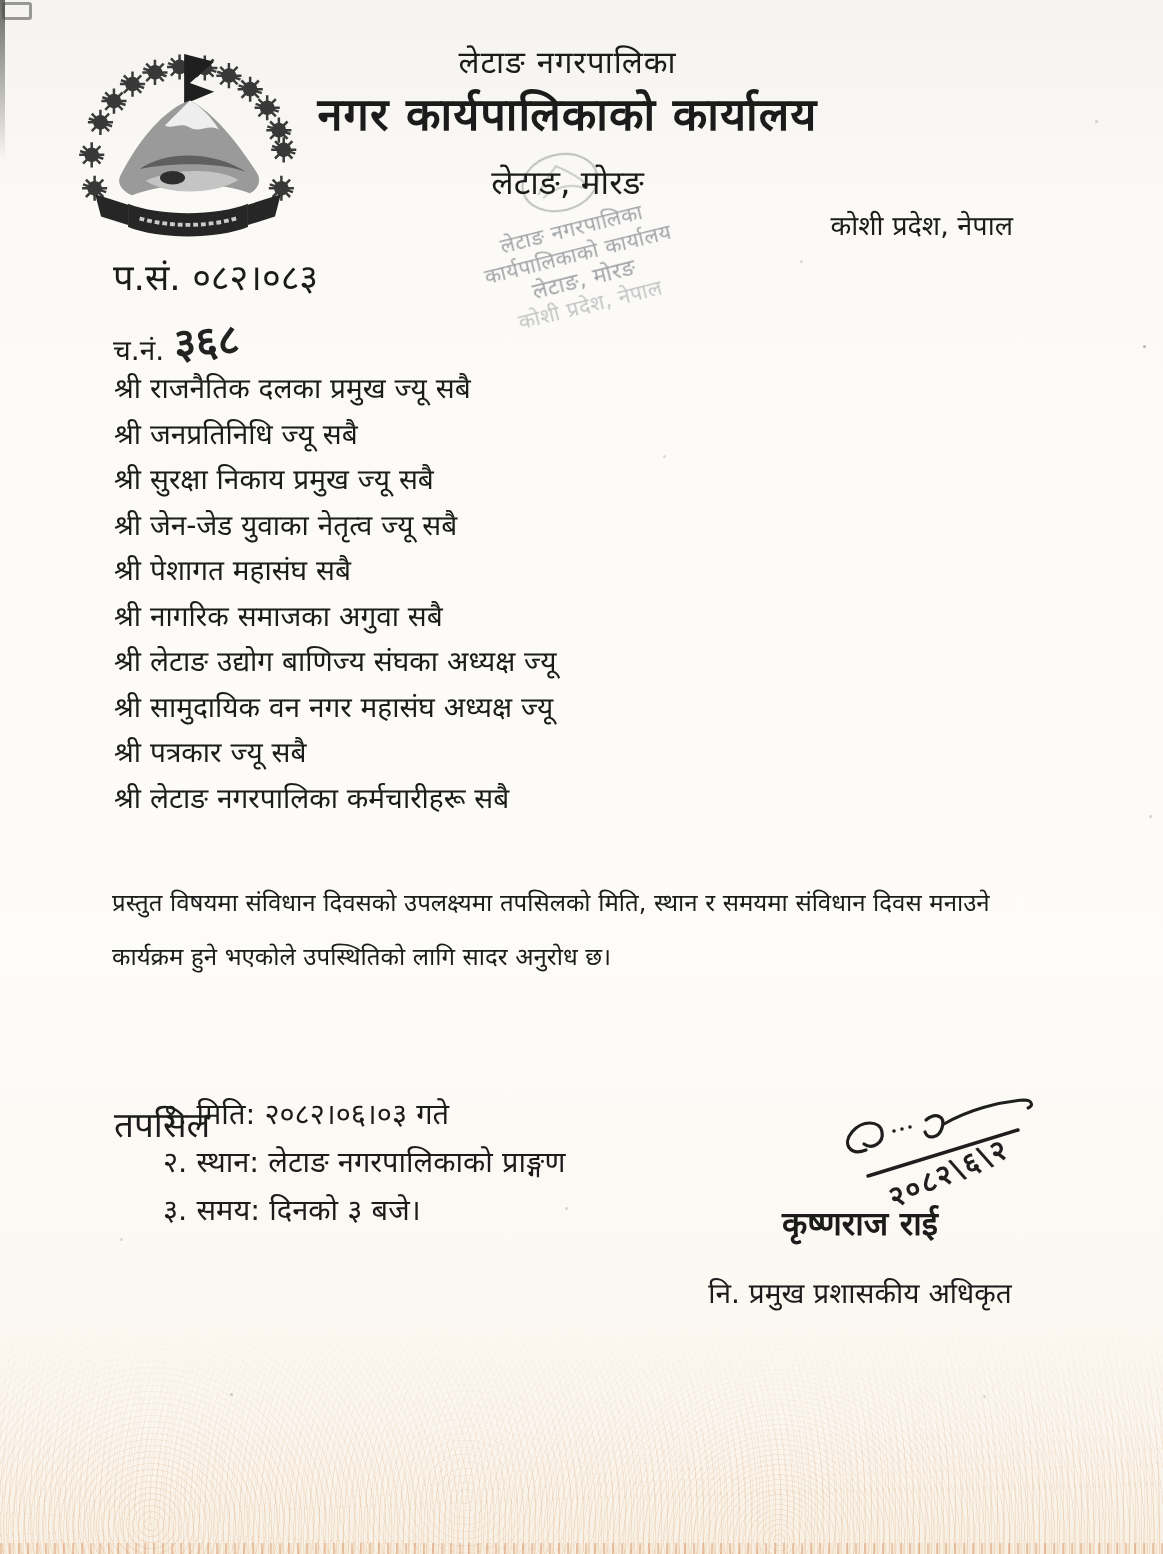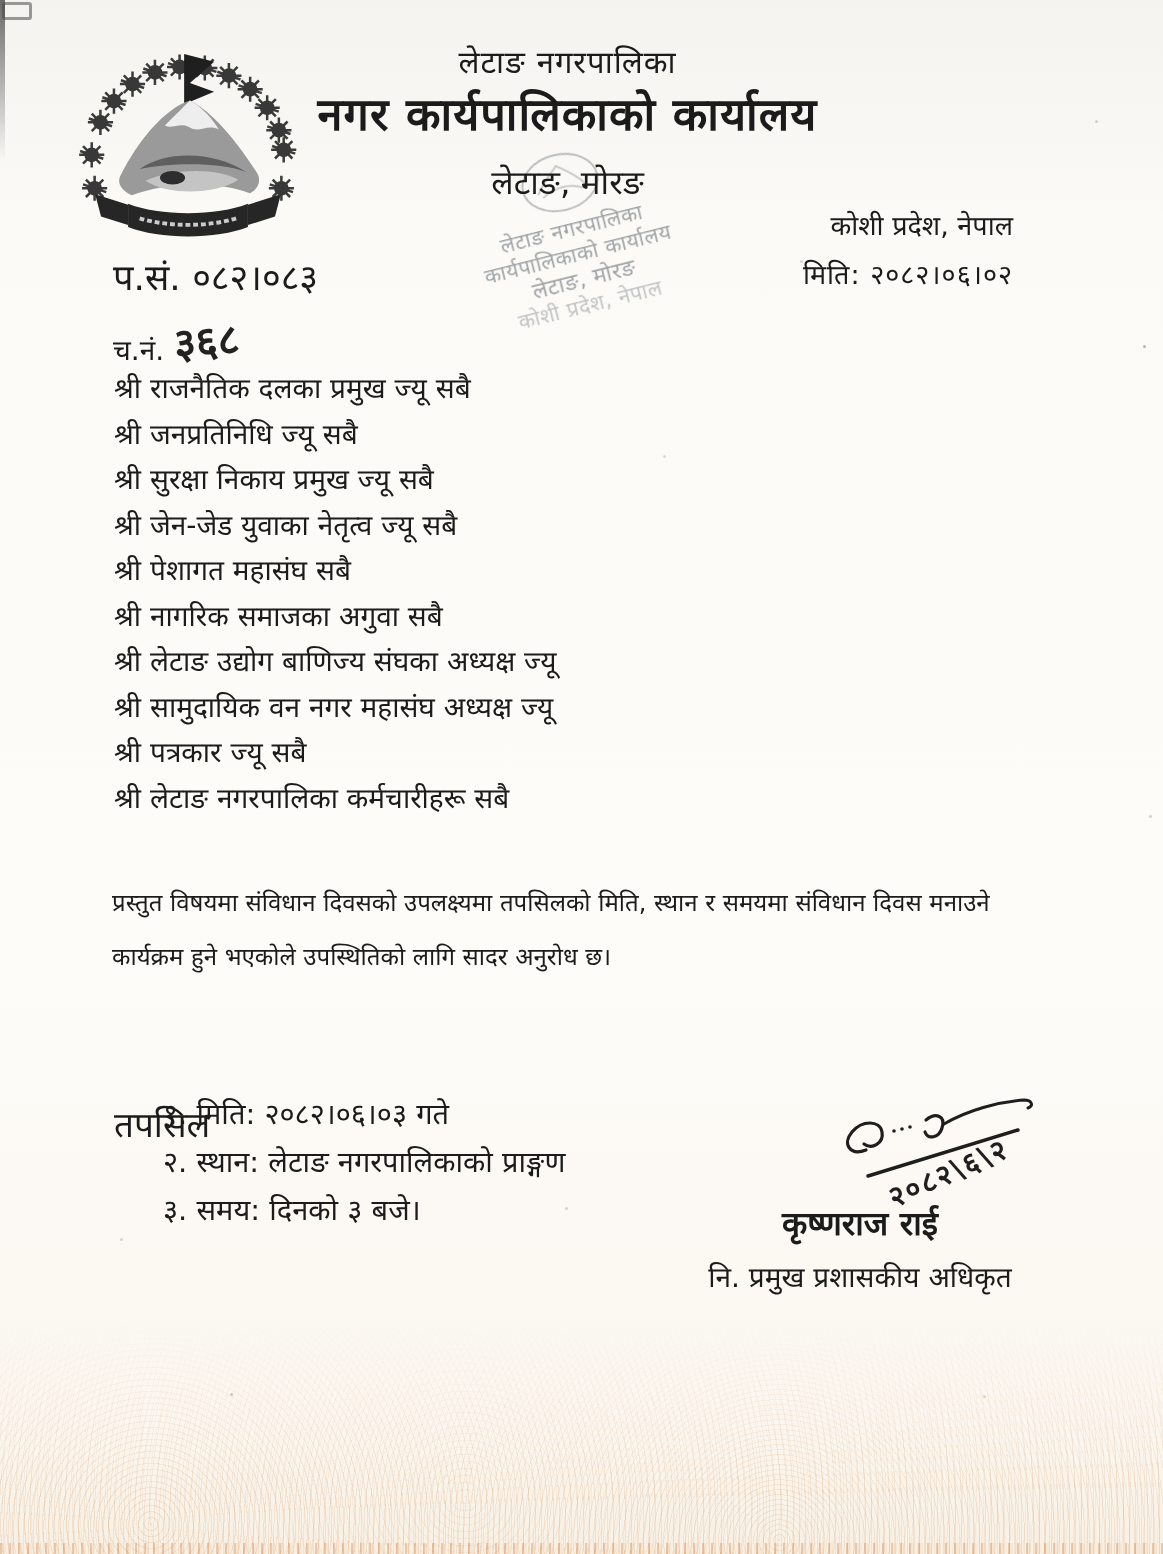--- a/index.html
+++ b/index.html
@@ -49,21 +49,21 @@
   .details-items{top:1090px;left:163px;z-index:3;}
   .detail-item{font-size:29px;line-height:48px;white-space:nowrap;}
   
   .sign-scribble{top:1098px;left:828px;z-index:4;}
   .sign-date{
     top:1152px;left:884px;z-index:4;font-size:29px;font-weight:bold;color:#1f1f1f;
     transform:rotate(-24deg);letter-spacing:2px;white-space:nowrap;
   }
   .sign-block{top:1200px;left:640px;width:440px;text-align:center;z-index:3;}
   .sign-name{font-size:33px;font-weight:bold;}
-  .sign-title{font-size:28px;margin-top:12px;white-space:nowrap;}
+  .sign-title{font-size:28px;margin-top:28px;white-space:nowrap;}
   
   .edge-left{left:0;top:0;width:5px;height:160px;background:linear-gradient(180deg,#3c3c3c,rgba(60,60,60,0));opacity:.75;z-index:5;}
   .corner-mark{left:2px;top:2px;width:24px;height:12px;border:3px solid #4a4a4a;border-radius:3px;opacity:.55;z-index:5;}
   .bottom-noise{
     left:0;right:0;bottom:0;height:230px;z-index:0;
     background-image:
       repeating-radial-gradient(circle at 13% 87%, rgba(214,142,74,.16) 0 1.2px, transparent 1.2px 6px),
       repeating-radial-gradient(circle at 67% 94%, rgba(205,130,60,.13) 0 1px, transparent 1px 5px),
       repeating-radial-gradient(circle at 40% 75%, rgba(170,120,80,.08) 0 1px, transparent 1px 7px);
     -webkit-mask-image:linear-gradient(180deg,transparent,#000 80%);
@@ -149,21 +149,20 @@
   </div>
 
   <div class="abs letterhead">
     <div class="muni-name">लेटाङ नगरपालिका</div>
     <div class="office-name">नगर कार्यपालिकाको कार्यालय</div>
     <div class="location">लेटाङ, मोरङ</div>
   </div>
 
   <div class="abs right-meta">
     <div class="province">कोशी प्रदेश, नेपाल</div>
-    <div class="date-line"><span>मिति:</span> <span>२०८२।०६।०२</span></div>
   </div>
 
   <div class="abs left-refs">
     <div class="ref-line"><span>प.सं.</span> <span>०८२।०८३</span></div>
     <div class="disp-line"><span>च.नं.</span><span class="handwriting">३६८</span></div>
   </div>
 
   <div class="abs recipients">
     <div class="recipient">श्री राजनैतिक दलका प्रमुख ज्यू सबै</div>
     <div class="recipient">श्री जनप्रतिनिधि ज्यू सबै</div>

